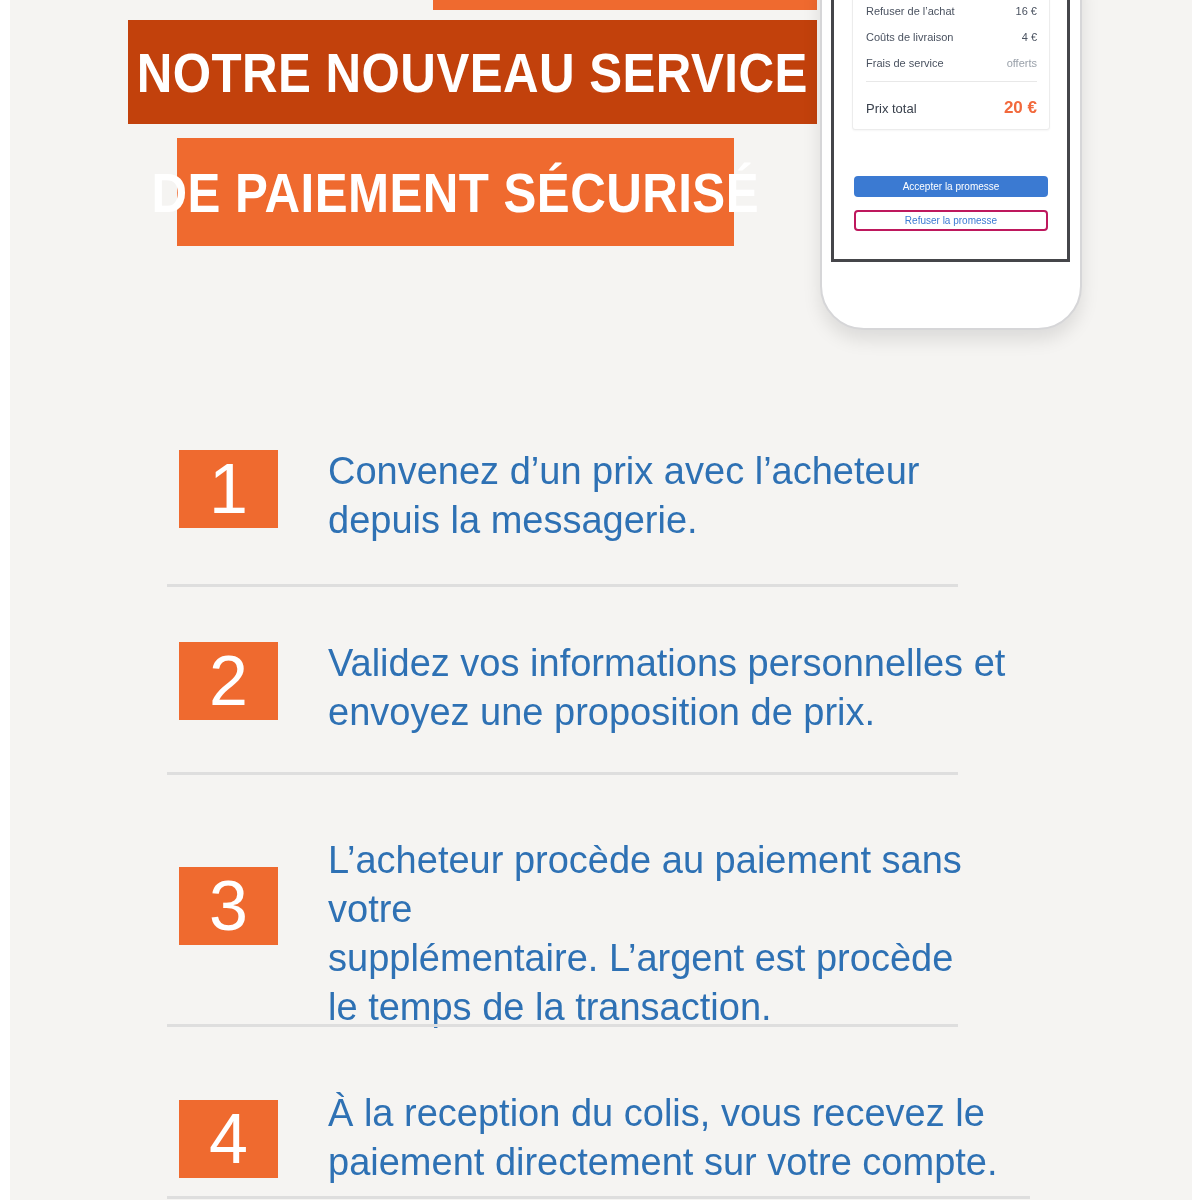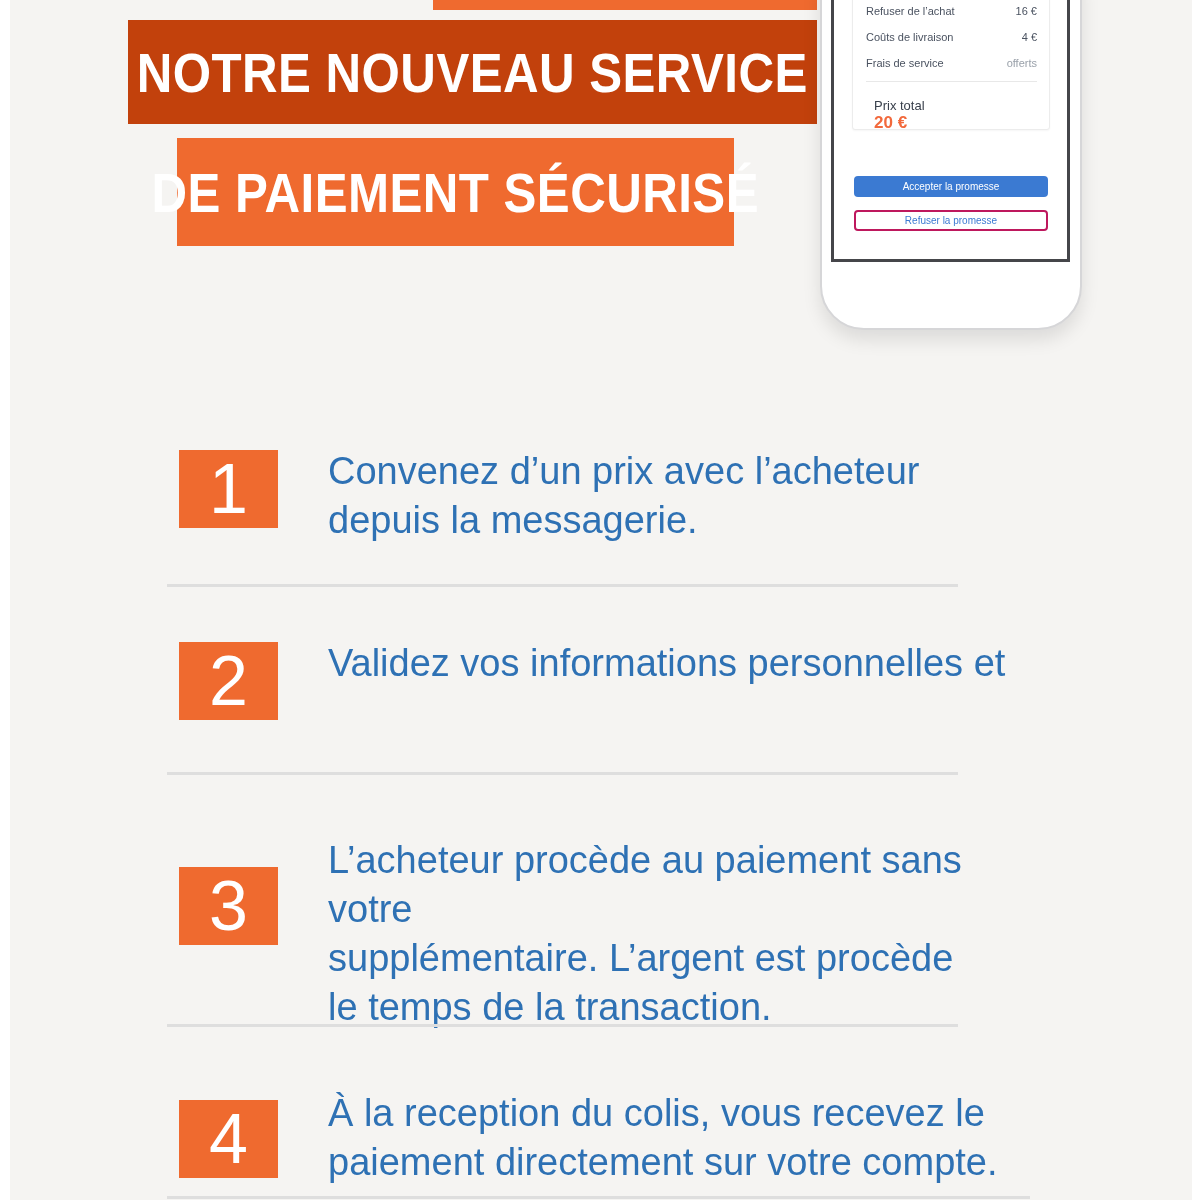--- a/index.html
+++ b/index.html
@@ -26,21 +26,21 @@
   .price-card{position:absolute;left:852px;top:-30px;width:198px;height:160px;
     background:#ffffff;border:1px solid #ececec;border-radius:3px;
     box-shadow:0 1px 2px rgba(0,0,0,0.04);box-sizing:border-box;}
   .price-row{position:absolute;left:866px;width:171px;display:flex;
     justify-content:space-between;align-items:baseline;
     font-size:11px;color:#4a5260;}
   .row-1{top:5px;} .row-2{top:31px;} .row-3{top:57px;}
   .muted-value{color:#9aa1aa;}
   .card-sep{position:absolute;left:866px;top:81px;width:171px;height:1px;background:#e8e8e8;}
   .total-row{position:absolute;left:866px;top:98px;width:171px;display:flex;
-    justify-content:space-between;align-items:baseline;flex-direction:column;}
+    justify-content:space-between;align-items:baseline;}
   .total-label{font-size:13px;color:#39404c;}
   .total-value{font-size:17px;font-weight:700;color:#f2693c;margin-left:8px;}
   .btn{position:absolute;left:854px;width:194px;height:21px;border-radius:4px;
     display:flex;align-items:center;justify-content:center;font-size:10px;box-sizing:border-box;}
   .btn-accept{top:176px;background:#3b7ad2;color:#ffffff;}
   .btn-refuse{top:210px;background:#ffffff;border:2px solid #be185d;color:#3b7ad2;}
 
   
   .step-square{position:absolute;left:179px;width:99px;height:78px;background:#ef6a2f;
     display:flex;align-items:center;justify-content:center;
@@ -101,20 +101,21 @@
     <span>Convenez d’un prix avec l’acheteur</span>
     <span>depuis la messagerie.</span>
   </div>
   <div class="divider dv-1"></div>
 
   <div class="step-square sq-2">
     <span>2</span>
   </div>
   <div class="step-text tx-2">
     <span>Validez vos informations personnelles et</span>
+    <span>envoyez une proposition de prix.</span>
   </div>
   <div class="divider dv-2"></div>
 
   <div class="step-square sq-3">
     <span>3</span>
   </div>
   <div class="step-text tx-3">
     <span>L’acheteur procède au paiement sans votre</span>
     <span>supplémentaire. L’argent est procède</span>
     <span>le temps de la transaction.</span>

